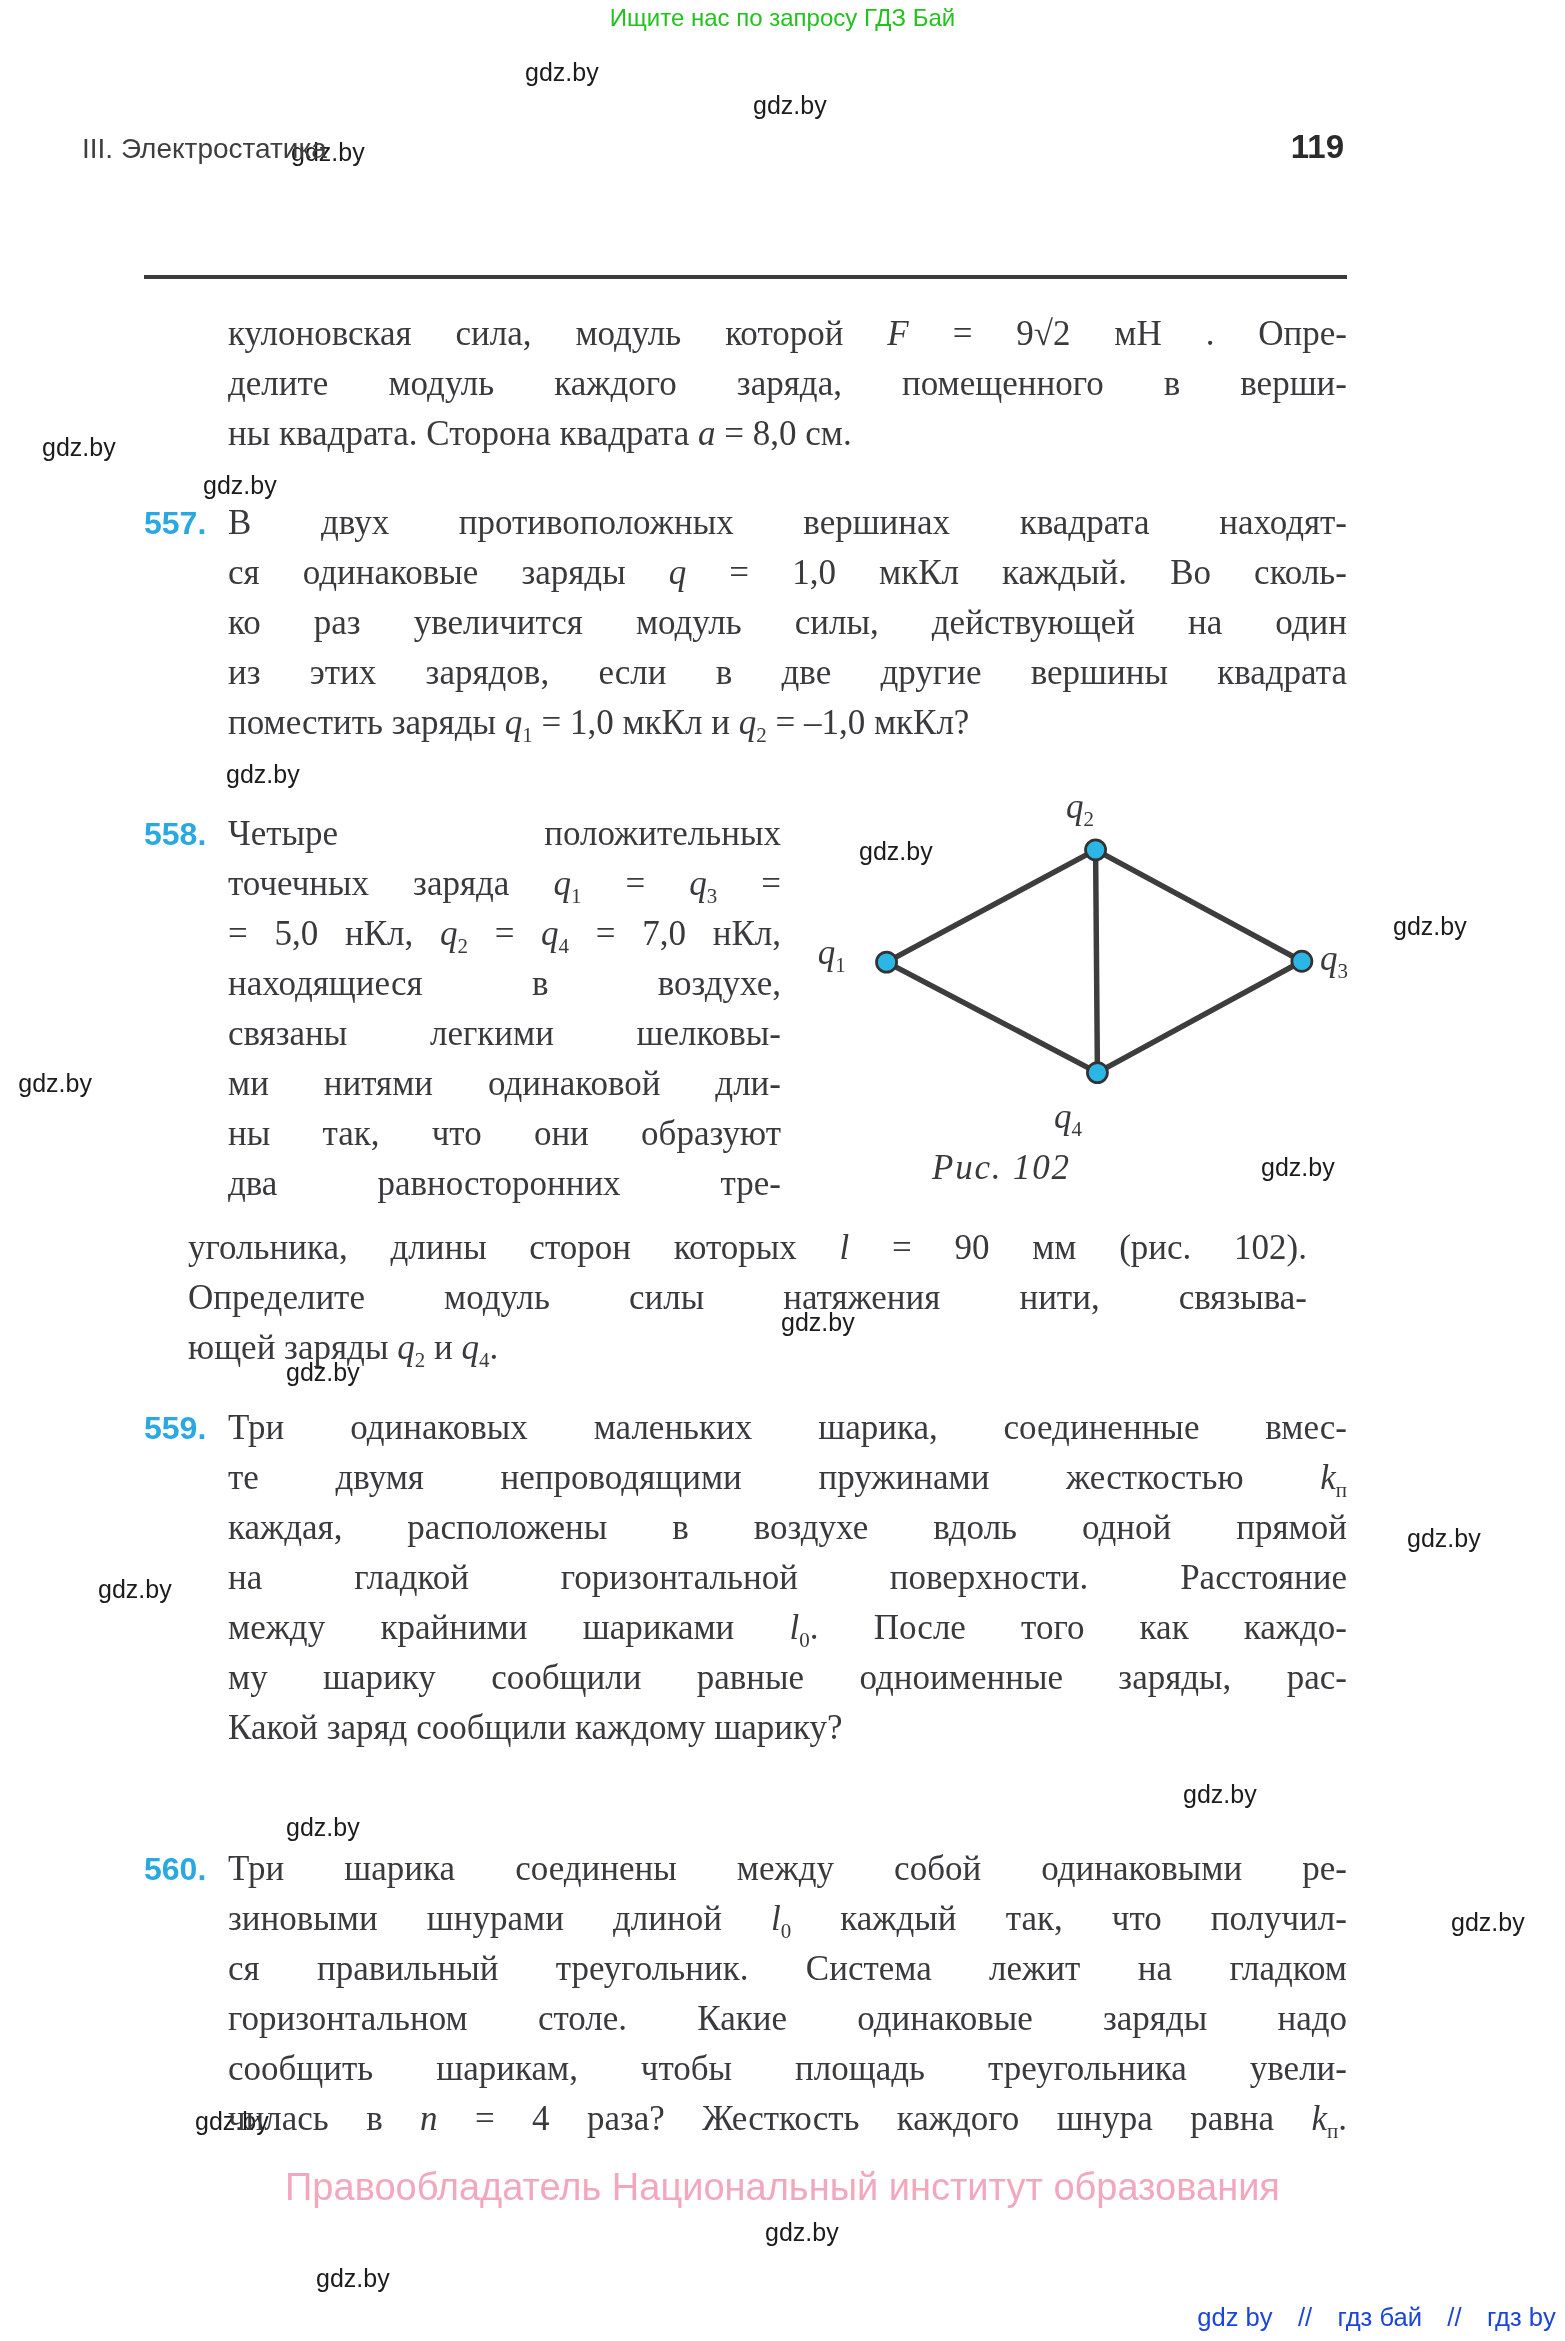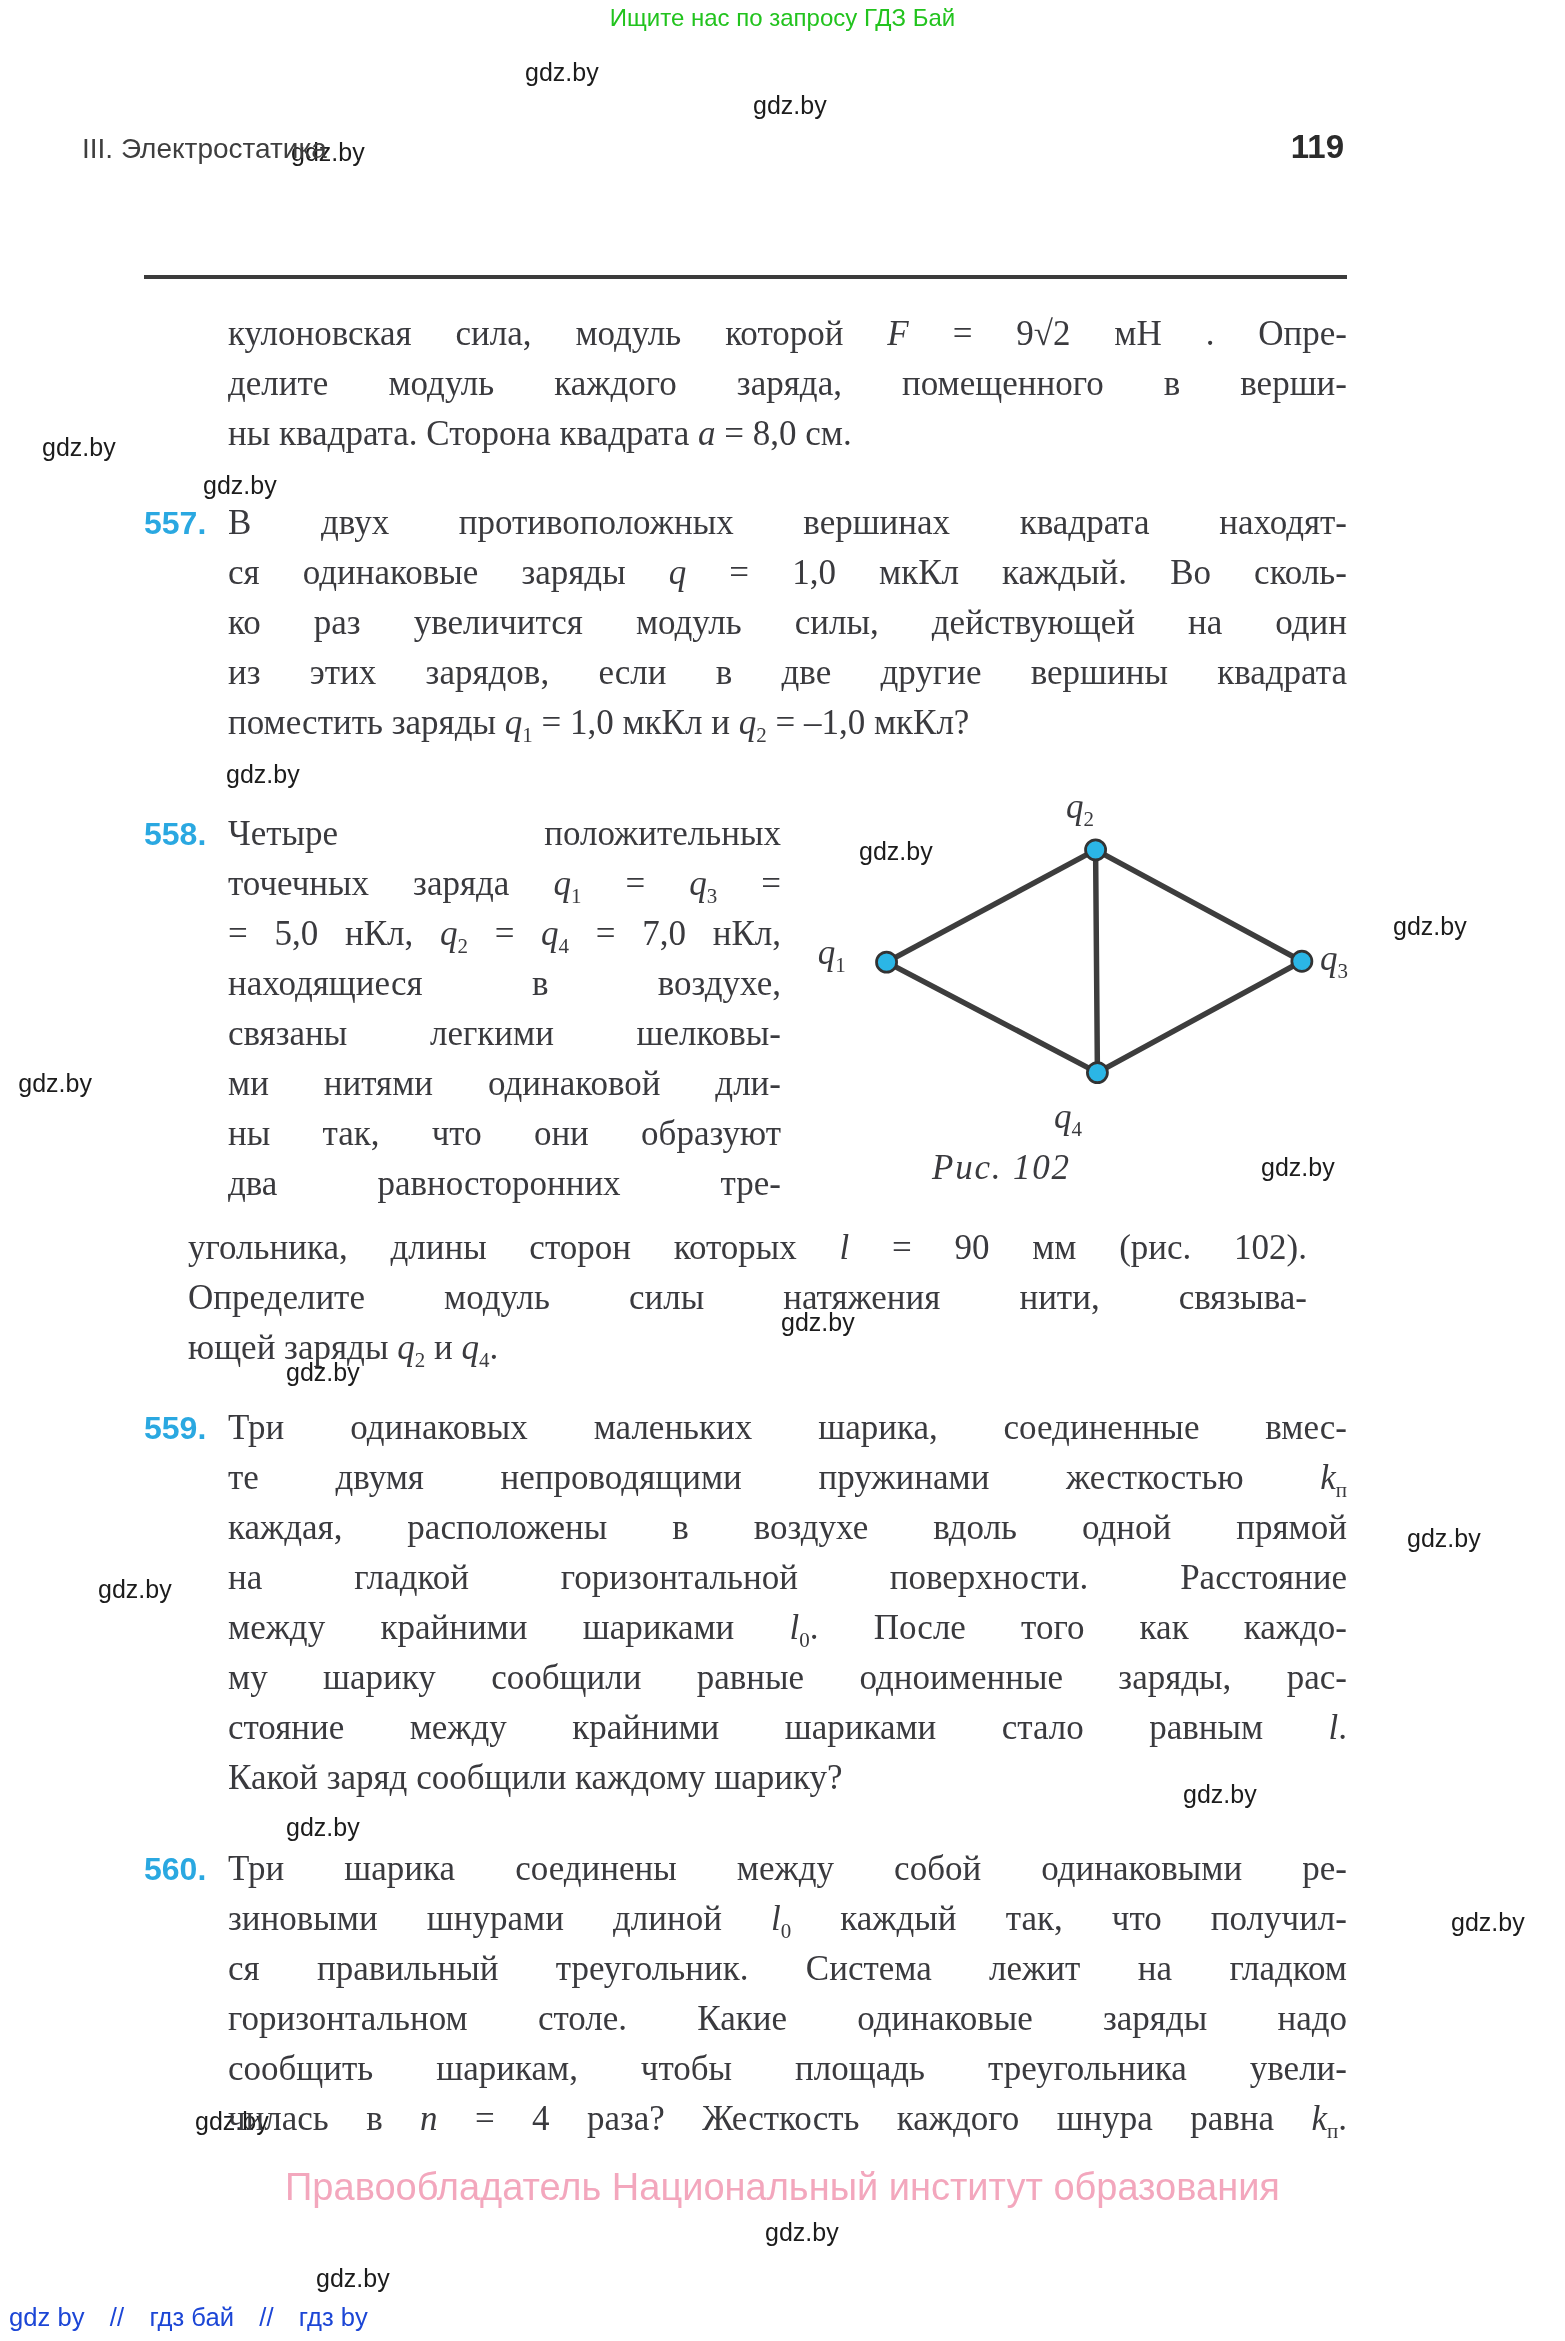--- a/index.html
+++ b/index.html
@@ -46,21 +46,21 @@
   .caption {
     position:absolute; left:128px; top:362px; width:329px; text-align:left;
     font-style:italic; font-size:35px; letter-spacing:1.8px;
   }
 
   .copyright {
     position:absolute; left:0; top:2166px; width:100%; text-align:center;
     font-family:"Liberation Sans", sans-serif; font-size:38px; color:#f3a7bd; white-space:nowrap;
   }
   .footer-links {
-    position:absolute; left:0; top:2303px; width:100%; text-align:left;
+    position:absolute; left:0; top:2303px; width:100%; text-align:right;
     font-family:"Liberation Sans", sans-serif; font-size:25.6px; color:#1c46d6;
   }
   .footer-links span { margin:0 9.1px; }
 </style>
 </head>
 <body>
 
 <div class="page">
 
   <div class="banner">Ищите нас по запросу ГДЗ Бай</div>
@@ -153,21 +153,20 @@
 
   <div class="block" style="left:144px; top:1403px; width:1203px">
     <span class="num">559.</span>
     <div class="lines w-wide">
       <div class="line">Три одинаковых маленьких шарика, соединенные вмес-</div>
       <div class="line">те двумя непроводящими пружинами жесткостью <i>k</i><sub>п</sub></div>
       <div class="line">каждая, расположены в воздухе вдоль одной прямой</div>
       <div class="line">на гладкой горизонтальной поверхности. Расстояние</div>
       <div class="line">между крайними шариками <i>l</i><sub>0</sub>. После того как каждо-</div>
       <div class="line">му шарику сообщили равные одноименные заряды, рас-</div>
-      <div class="line">стояние между крайними шариками стало равным <i>l</i>.</div>
       <div class="line end">Какой заряд сообщили каждому шарику?</div>
     </div>
   </div>
 
   <div class="block" style="left:144px; top:1844px; width:1203px">
     <span class="num">560.</span>
     <div class="lines w-wide">
       <div class="line">Три шарика соединены между собой одинаковыми ре-</div>
       <div class="line">зиновыми шнурами длиной <i>l</i><sub>0</sub> каждый так, что получил-</div>
       <div class="line">ся правильный треугольник. Система лежит на гладком</div>

